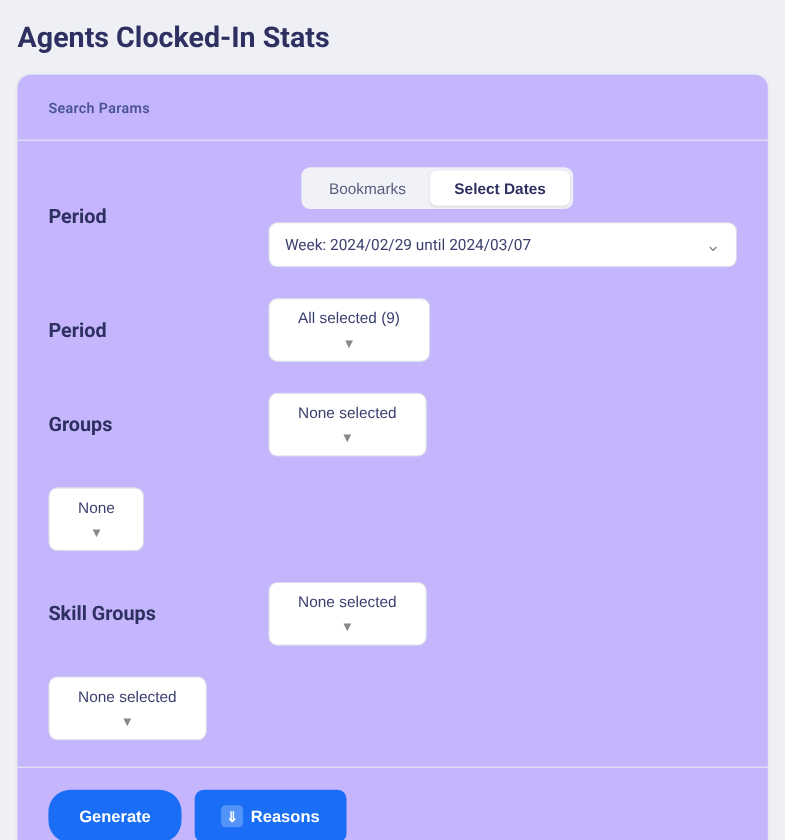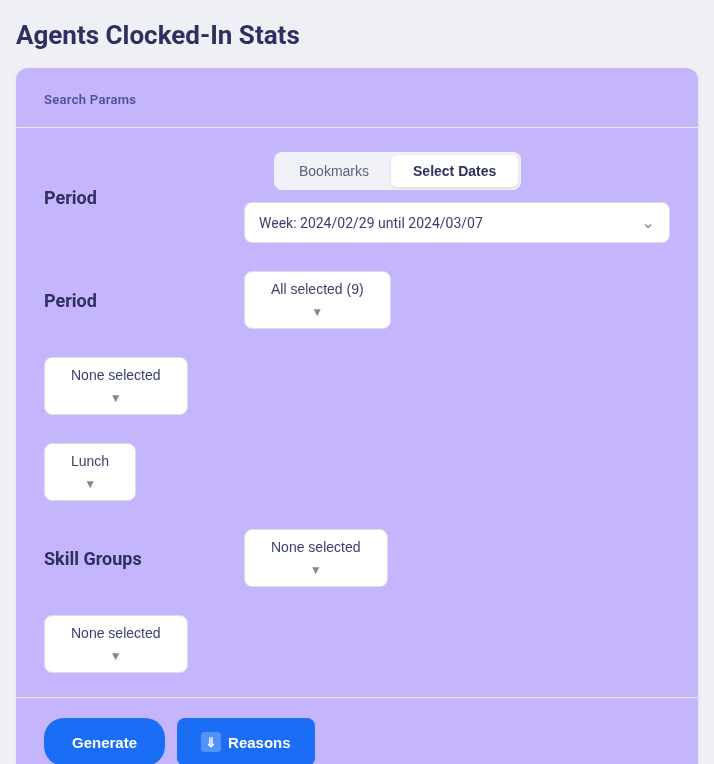--- a/index.html
+++ b/index.html
@@ -182,32 +182,33 @@
     <div class="form-label">Period</div>
     <div class="form-control">
       <button class="dropdown-btn">
         <span>All selected (9)</span>
         <span class="caret">▼</span>
       </button>
     </div>
   </div>
 
   <div class="form-row">
+    <div class="form-label">Groups</div>
     <div class="form-control">
       <button class="dropdown-btn">
         <span>None selected</span>
         <span class="caret">▼</span>
       </button>
     </div>
   </div>
 
   <div class="form-row">
     <div class="form-control">
       <button class="dropdown-btn">
-        <span>Lunch</span>
+        <span>None</span>
         <span class="caret">▼</span>
       </button>
     </div>
   </div>
 
   <div class="form-row">
     <div class="form-label">Skill Groups</div>
     <div class="form-control">
       <button class="dropdown-btn">
         <span>None selected</span>

